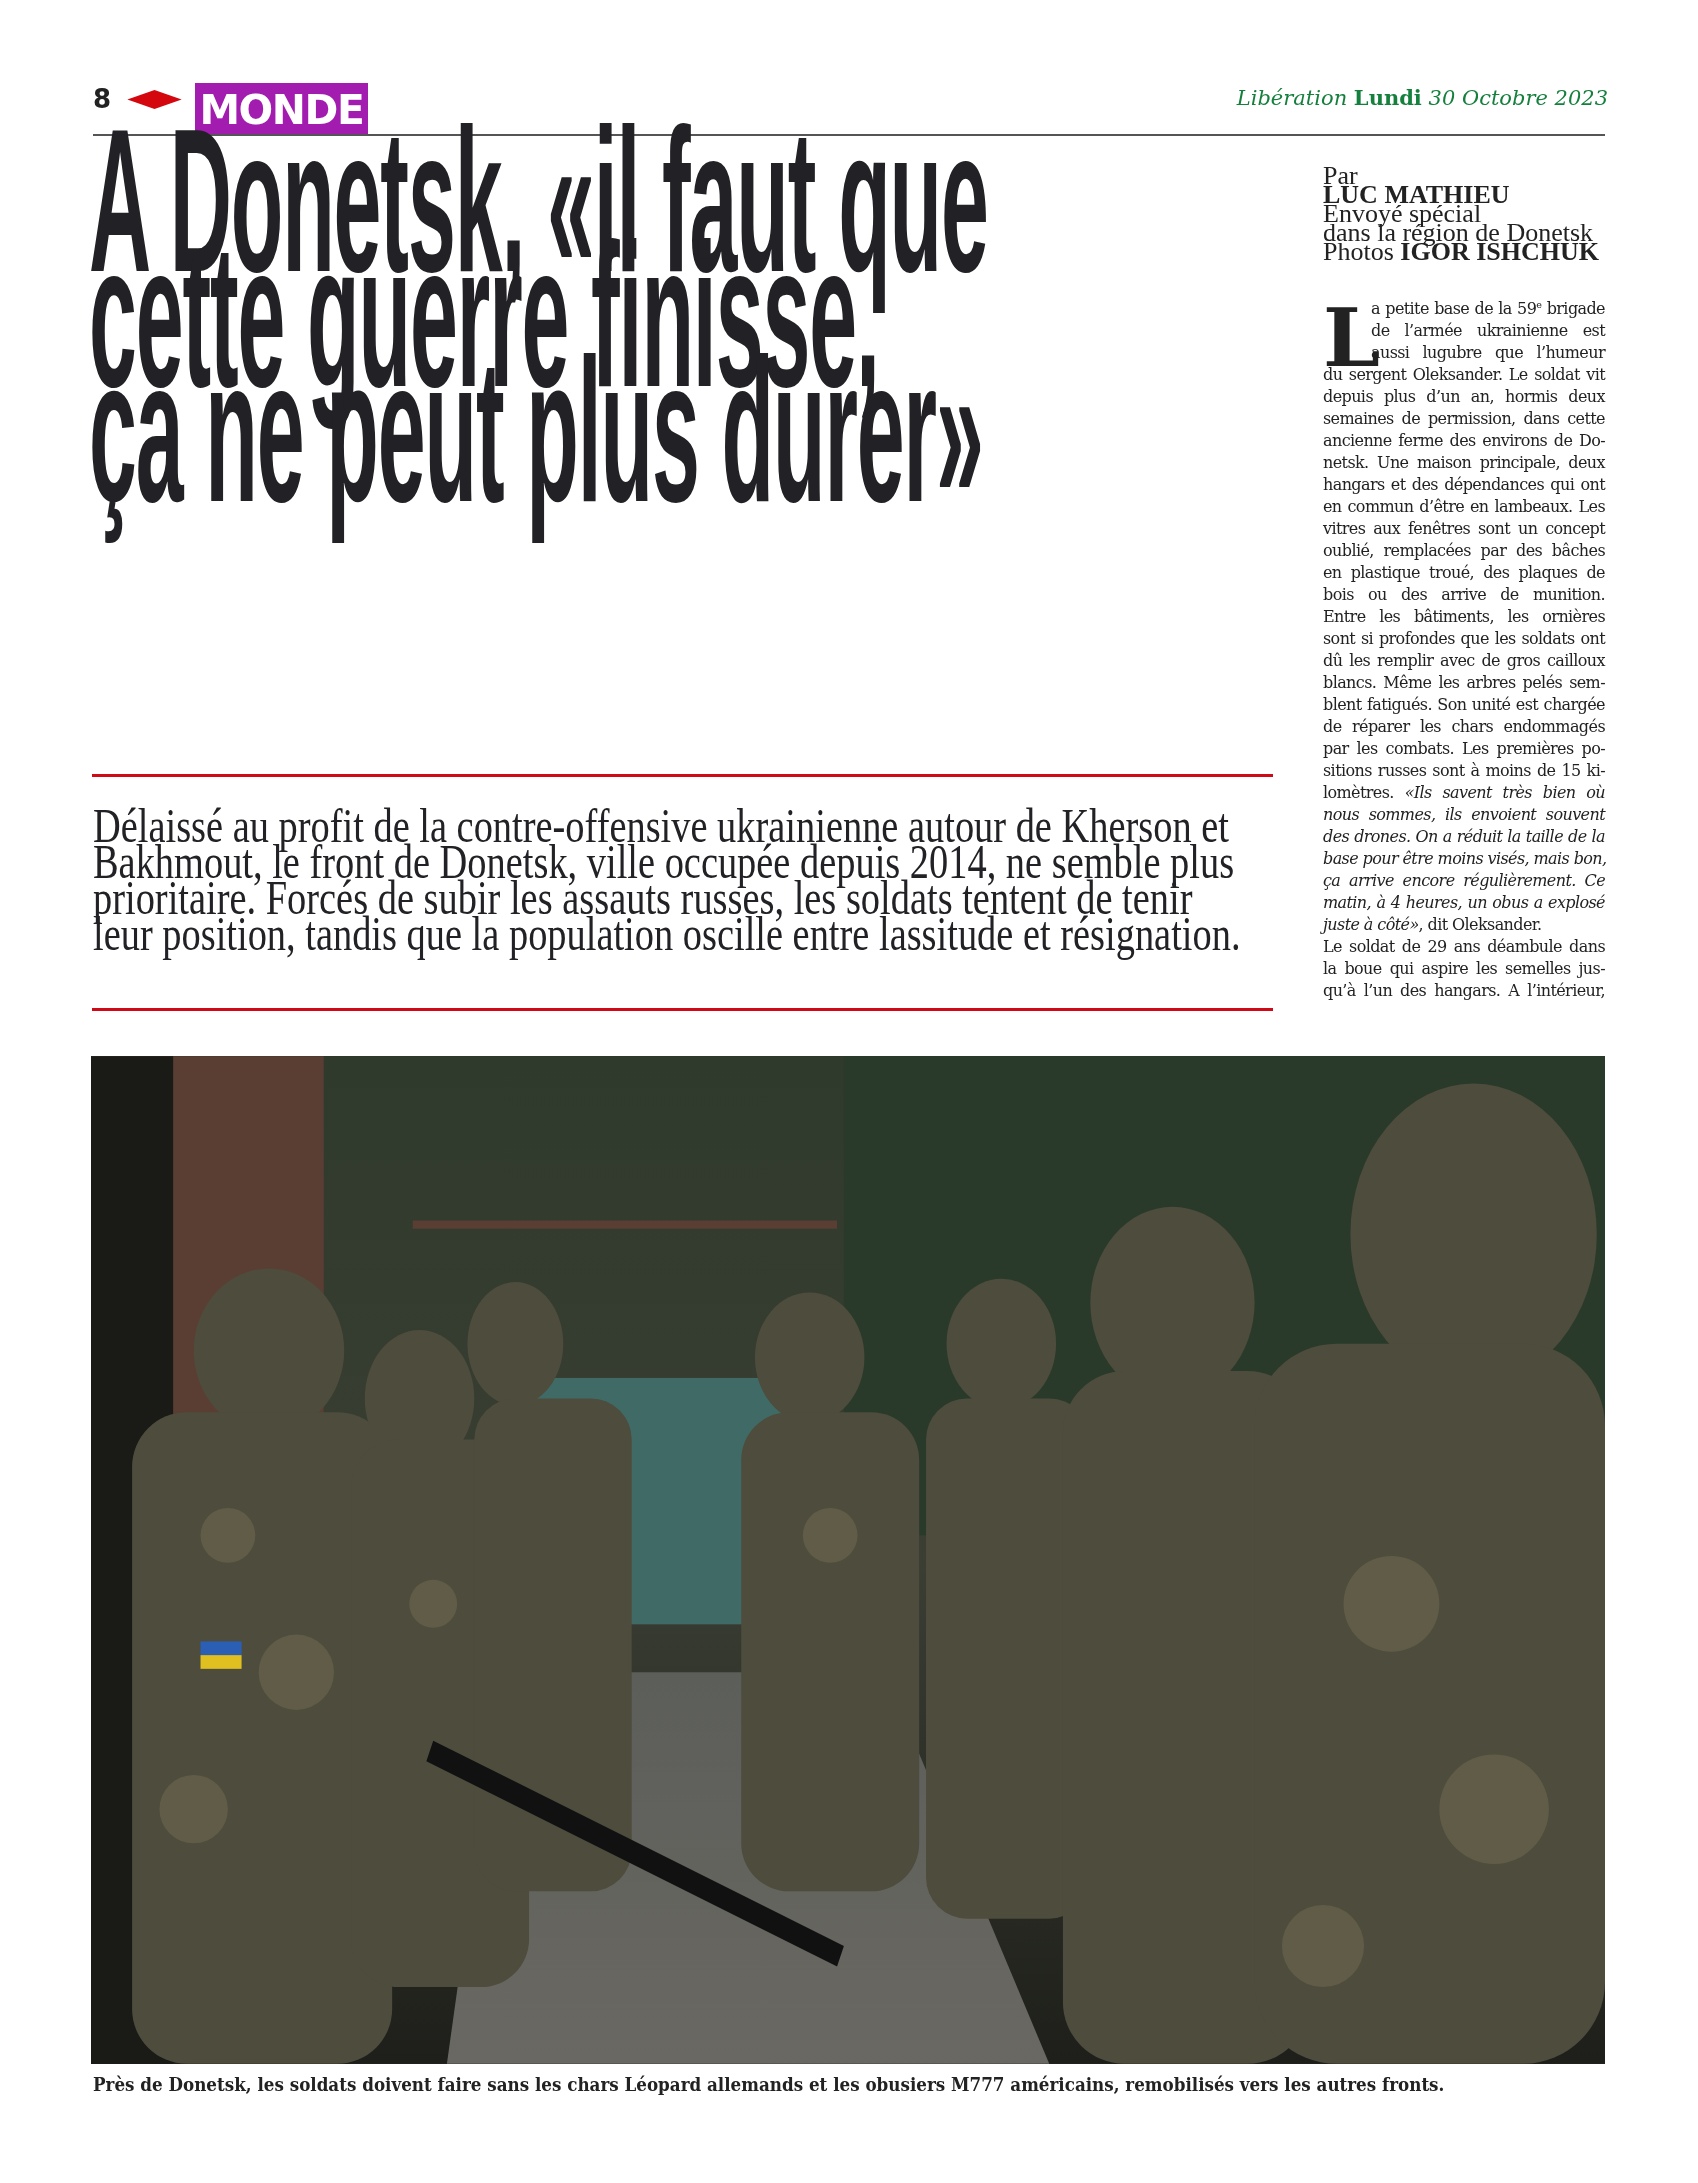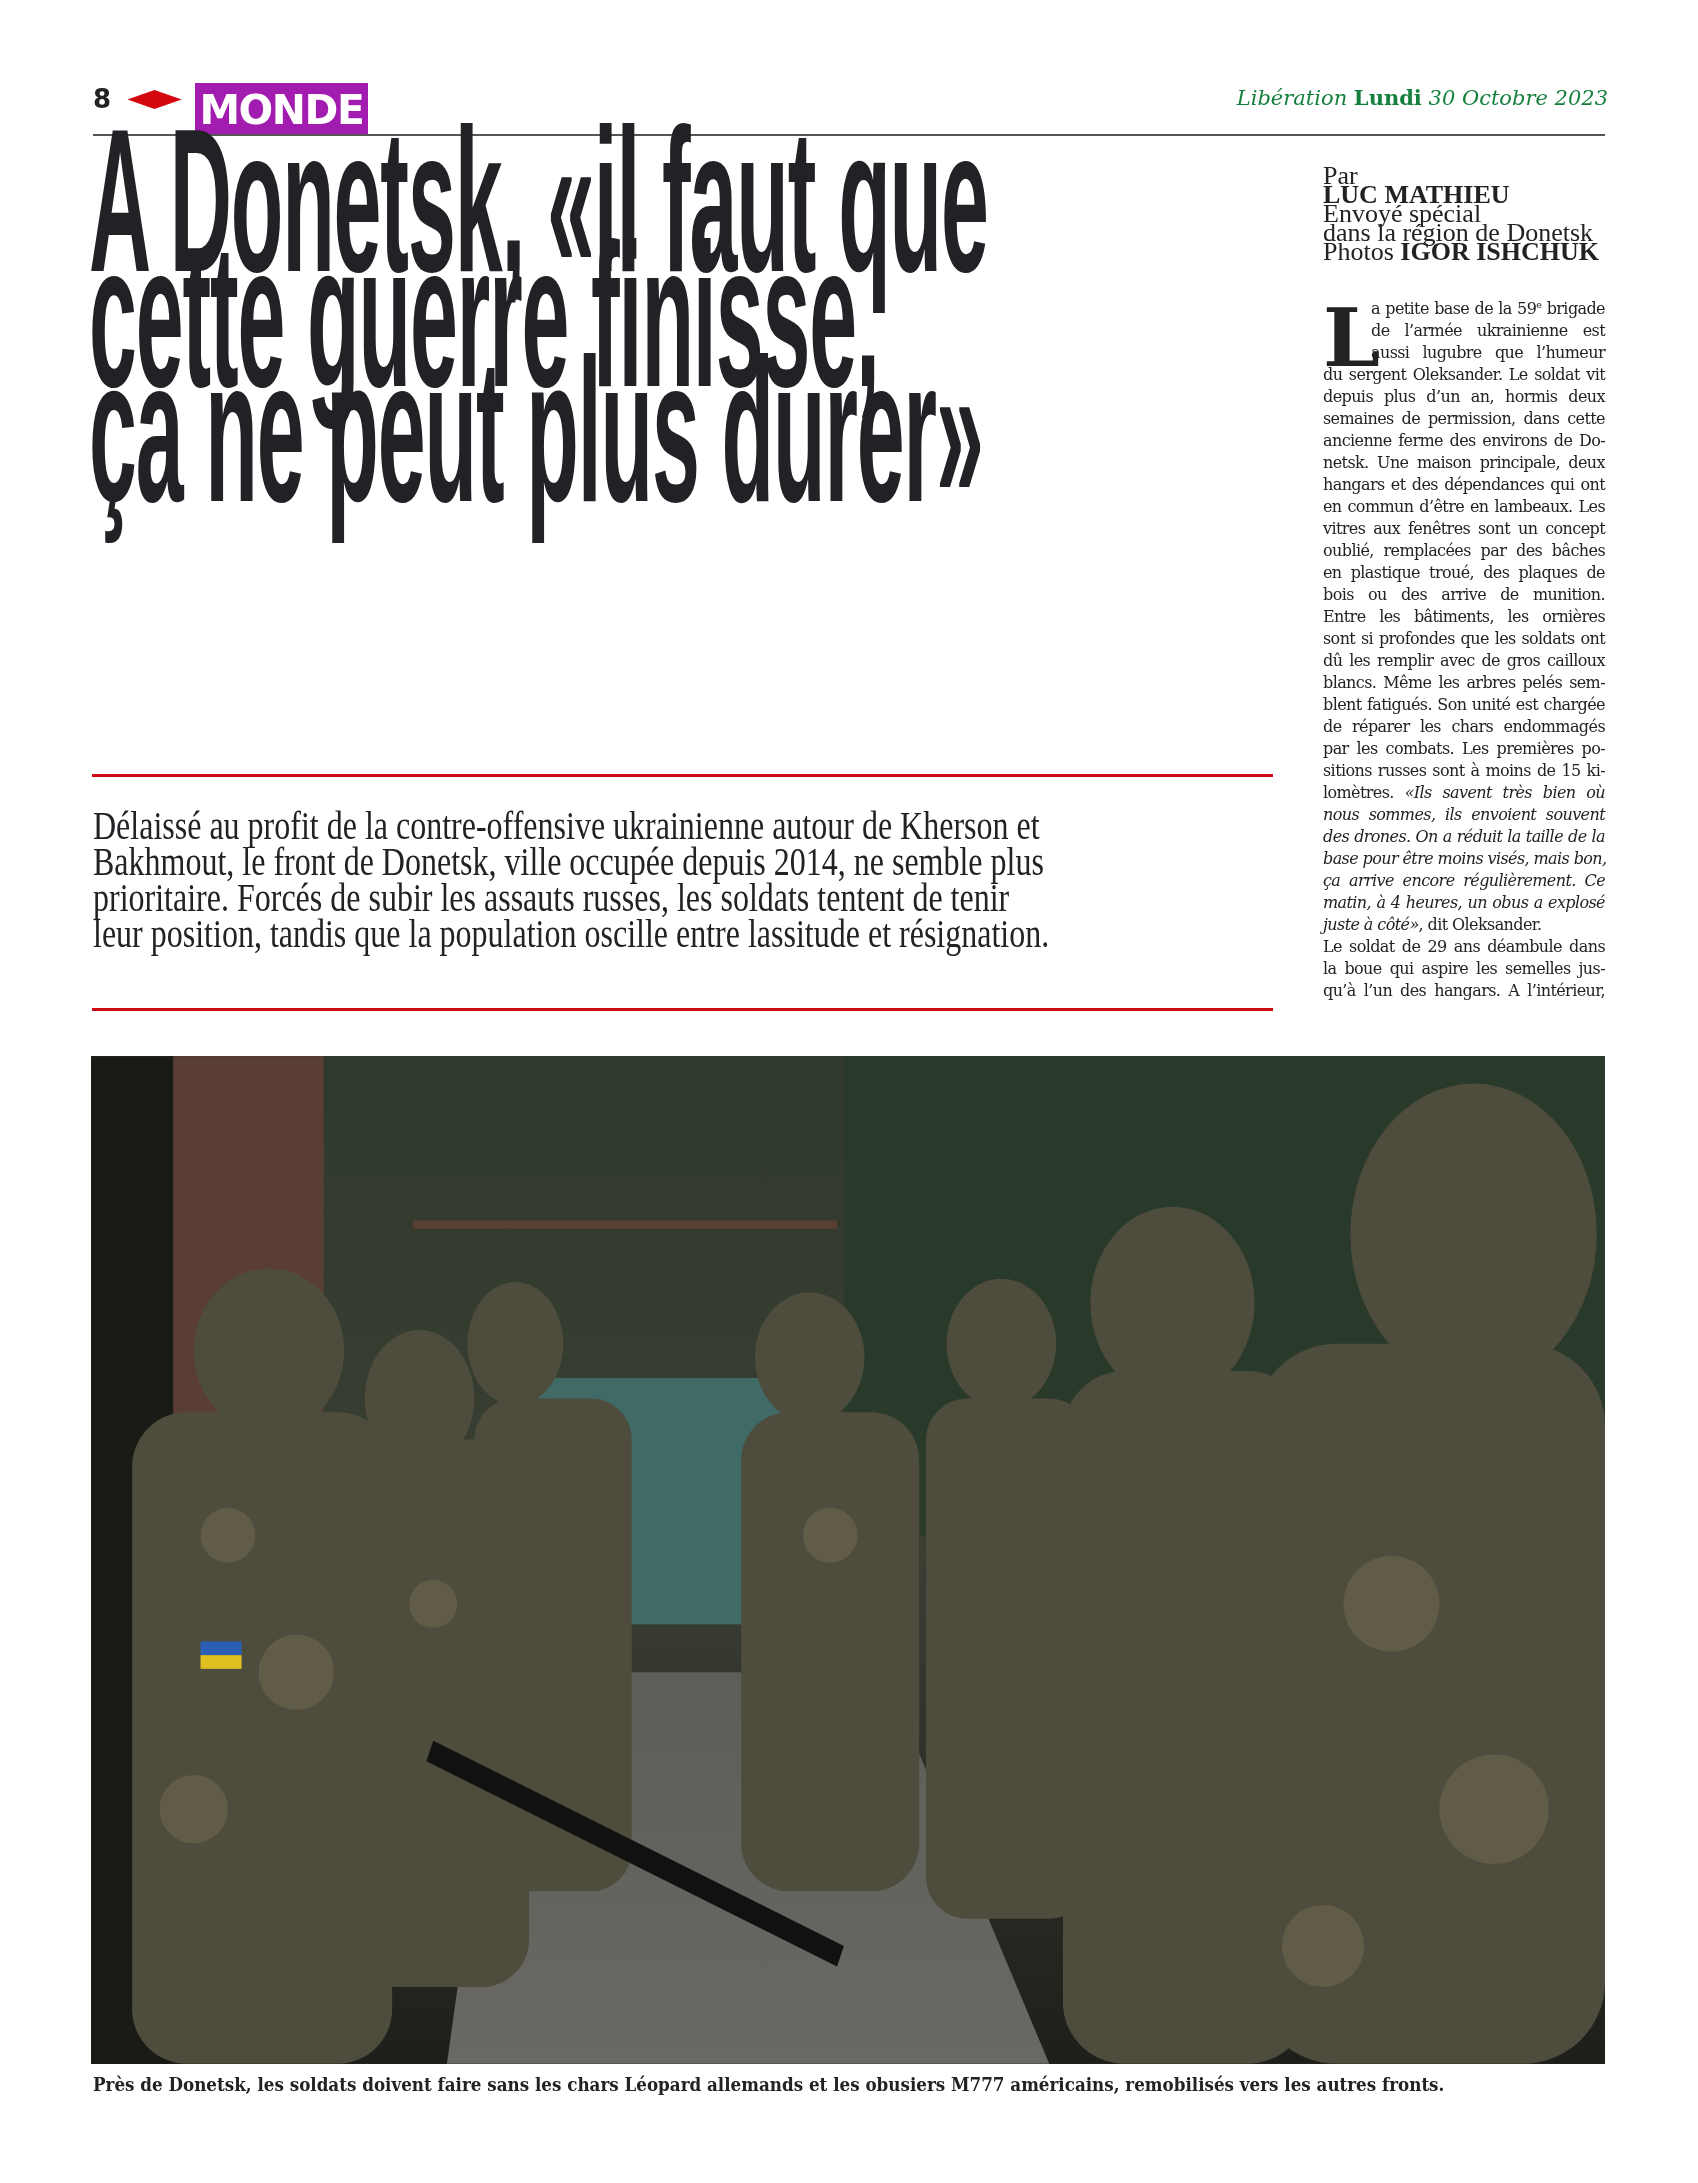--- a/index.html
+++ b/index.html
@@ -18,21 +18,21 @@
 
   
   #headline { left: 89px; top: 142px; width: 1205px; font-family: "Liberation Sans", sans-serif; font-weight: bold; color: #222226; }
   #headline .line { display: block; font-size: 205px; line-height: 115px; height: 115px; transform: scaleX(0.42) scaleY(1.0); transform-origin: left top; white-space: nowrap; letter-spacing: -2.7px; }
 
   .red-rule { left: 92px; width: 1181px; height: 3.4px; background: #cf0a16; }
   #rule-1 { top: 774px; }
   #rule-2 { top: 1008px; }
 
   
-  #standfirst { left: 93px; top: 808px; width: 1191px; font-family: "Liberation Serif", serif; font-size: 40px; line-height: 36px; color: #222226; }
+  #standfirst { left: 93px; top: 808px; width: 1191px; font-family: "Liberation Serif", serif; font-size: 48px; line-height: 36px; color: #222226; }
   #standfirst .sline { display: block; white-space: nowrap; transform: scaleX(0.80); transform-origin: left top; }
 
   
   #byline { left: 1323px; top: 166px; font-family: "Liberation Serif", serif; font-size: 26px; line-height: 19px; color: #222; }
   #byline .bold { font-weight: bold; }
 
   
   #article-body { left: 1323px; top: 298px; width: 282px; font-family: "DejaVu Serif", serif; font-size: 16px; line-height: 22px; color: #222; }
   #article-body .bl { display: block; white-space: nowrap; text-align: justify; text-align-last: justify; letter-spacing: -0.6px; }
   #article-body .it { font-style: italic; }

